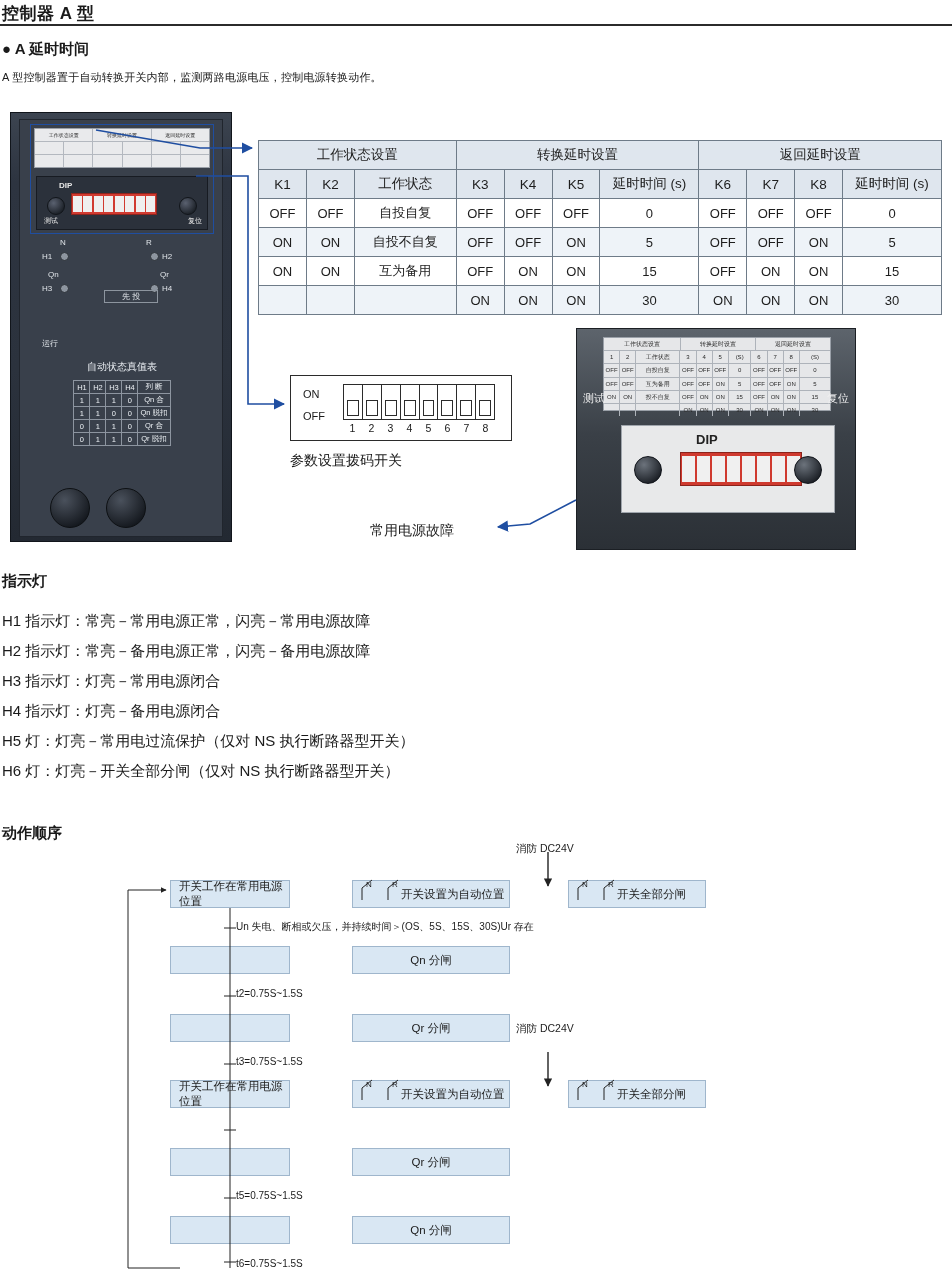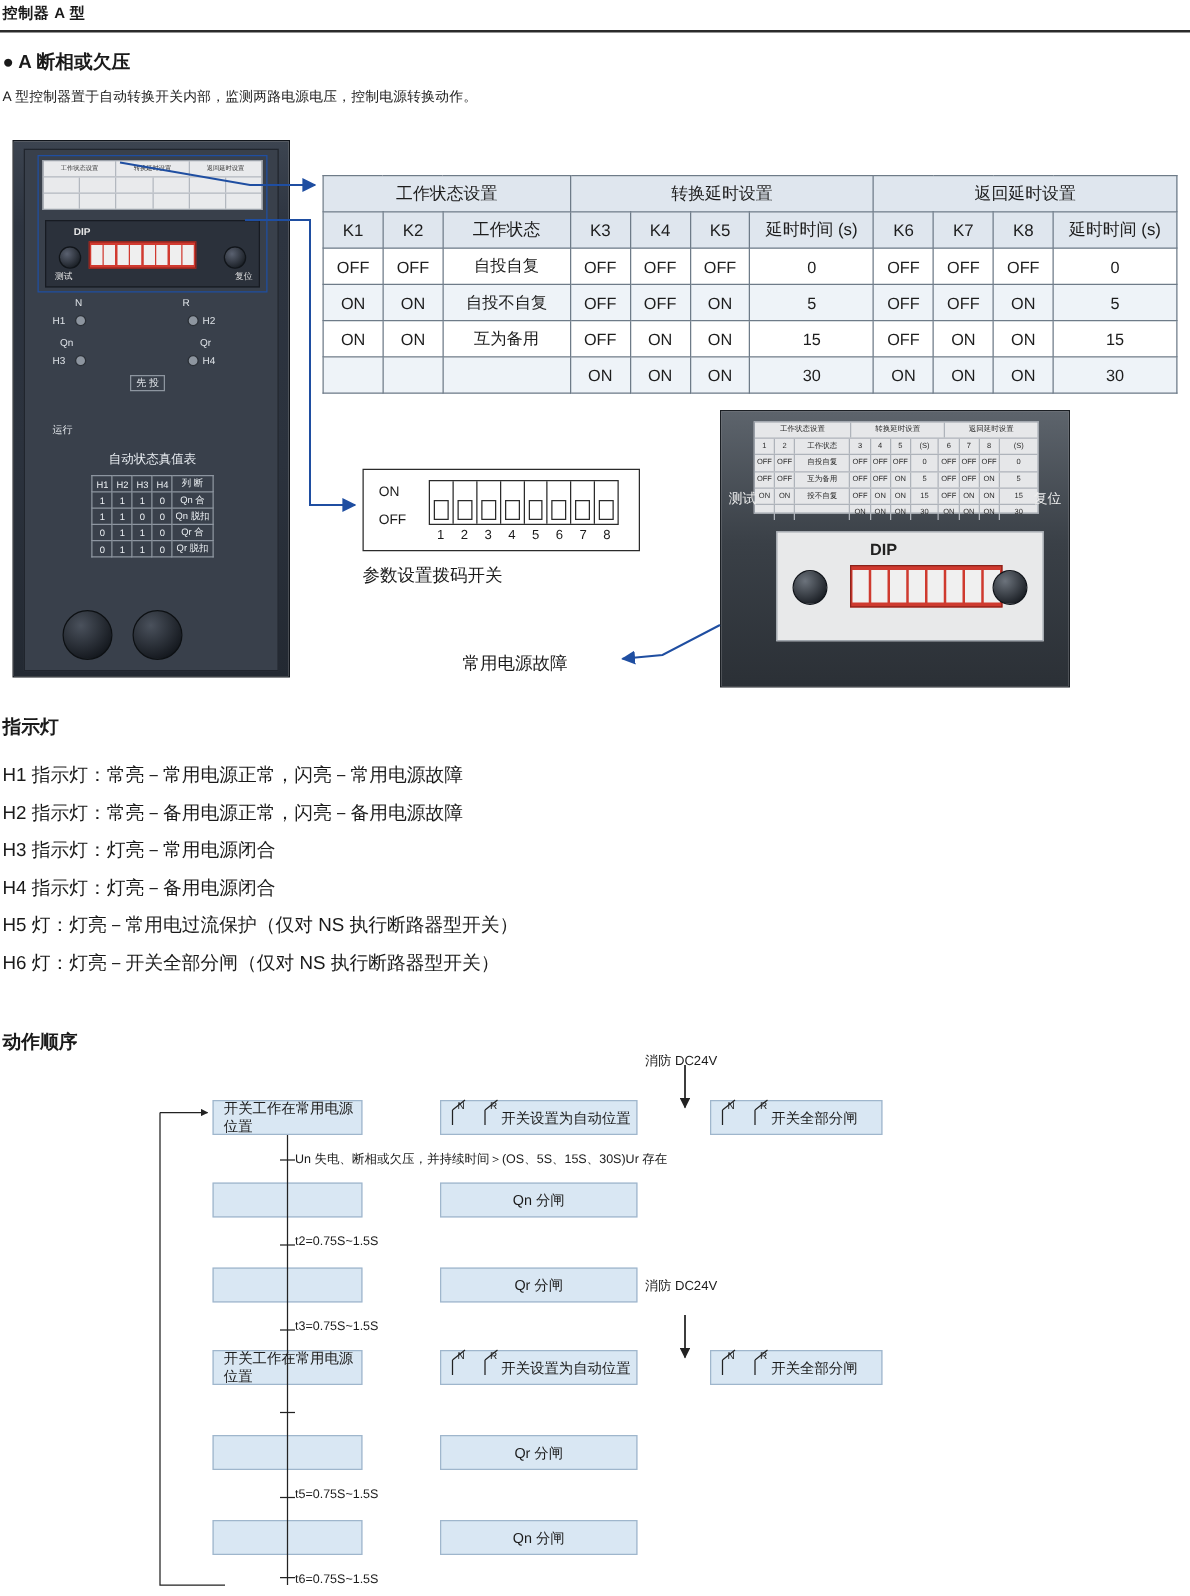--- a/index.html
+++ b/index.html
@@ -26,21 +26,21 @@
     position: absolute;
     left: 0; top: 0;
     width: 952px;
     height: 26px;
     border-bottom: 2px solid #2b2b2b;
     box-sizing: border-box;
   }
   .page-title {
     position: absolute;
     left: 2px; top: 2px;
-    font-size: 12px;
+    font-size: 17px;
     font-weight: bold;
     letter-spacing: 0.5px;
   }
 
   .section-dot-heading {
     position: absolute;
     left: 2px; top: 40px;
     font-size: 15px;
     font-weight: bold;
   }
@@ -436,21 +436,21 @@
   }
 </style>
 </head>
 <body>
 
 <div class="page">
 
   <div class="page-title-bar">
     <div class="page-title">控制器 A 型</div>
   </div>
-  <div class="section-dot-heading">● A 断相或欠压</div>
+  <div class="section-dot-heading">● A 延时时间</div>
   <div class="intro-text">A 型控制器置于自动转换开关内部，监测两路电源电压，控制电源转换动作。</div>
 
   <div class="photo-main">
     <div class="pm-inner">
       <div class="pm-bluebox"></div>
 
       <div class="pm-label-card">
         <div class="lc-row">
           <div class="lc-cell">工作状态设置</div>
           <div class="lc-cell">转换延时设置</div>
@@ -498,21 +498,21 @@
         <span class="nr" style="left:0; top:14px;">H1</span>
         <span class="pm-led-dot" style="left:18px; top:14px;"></span>
         <span class="nr" style="left:120px; top:14px;">H2</span>
         <span class="pm-led-dot" style="left:108px; top:14px;"></span>
         <span class="nr" style="left:6px; top:32px;">Qn</span>
         <span class="nr" style="left:118px; top:32px;">Qr</span>
         <span class="nr" style="left:0; top:46px;">H3</span>
         <span class="pm-led-dot" style="left:18px; top:46px;"></span>
         <span class="nr" style="left:120px; top:46px;">H4</span>
         <span class="pm-led-dot" style="left:108px; top:46px;"></span>
-        <span class="nr" style="left:62px; top:62px; border:1px solid #8d959f; padding:0 4px;">先 投</span>
+        <span class="nr" style="left:62px; top:52px; border:1px solid #8d959f; padding:0 17px;">先 投</span>
       </div>
 
       <div class="pm-run">运行</div>
 
       <div class="pm-truth">
         <div>自动状态真值表</div>
         <table class="pm-truth-table">
           <tbody>
               <tr>
             <th>H1</th>

